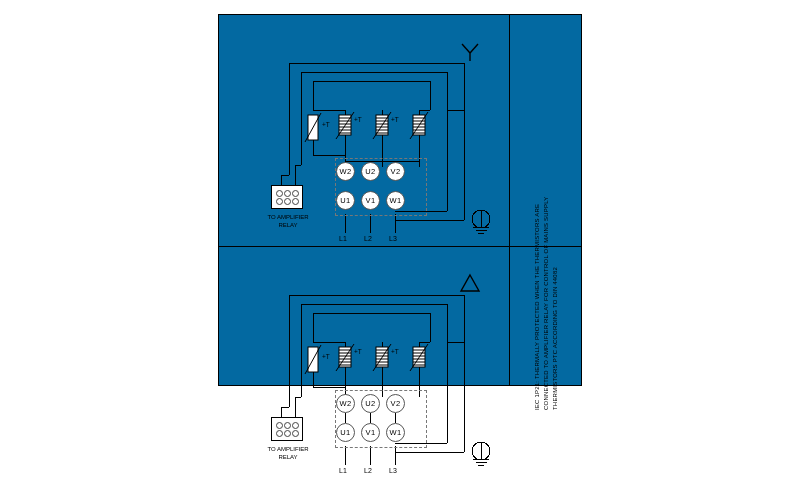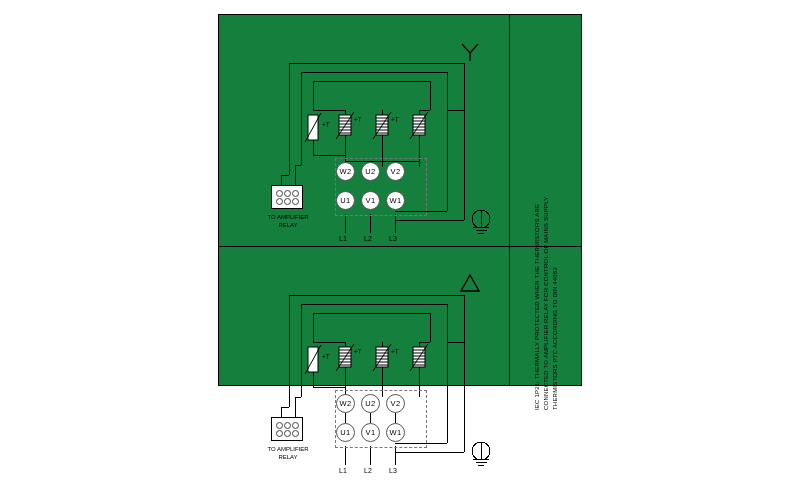--- a/index.html
+++ b/index.html
@@ -15,21 +15,21 @@
     overflow: hidden;
   }
   #sheet {
     position: absolute;
     left: 218px;
     top: 14px;
     width: 364px;
     height: 372px;
     border: 1px solid #000;
     box-sizing: border-box;
-    background: #15803d;
+    background: #0369a1;
   }
   .panel {
     position: absolute;
     left: 0;
     width: 100%;
     box-sizing: border-box;
   }
   #panel-star { top: 0; height: 232px; border-bottom: 1px solid #000; }
   #panel-delta { top: 232px; height: 232px; }
 

